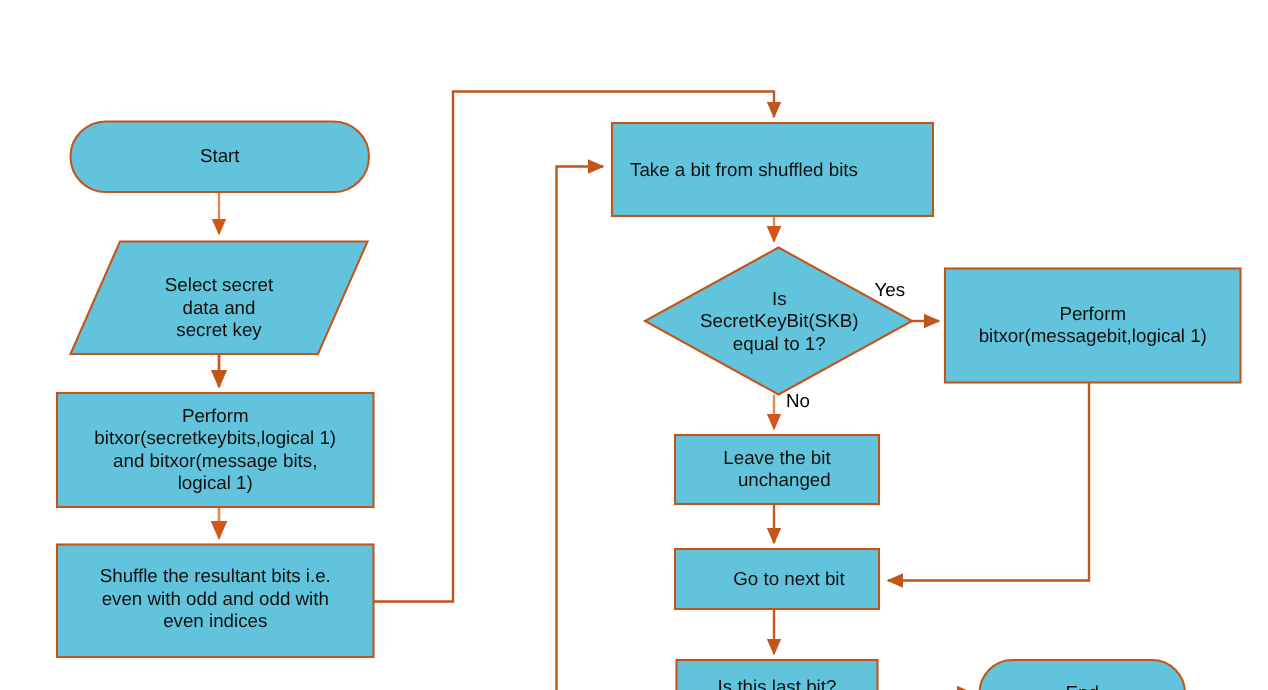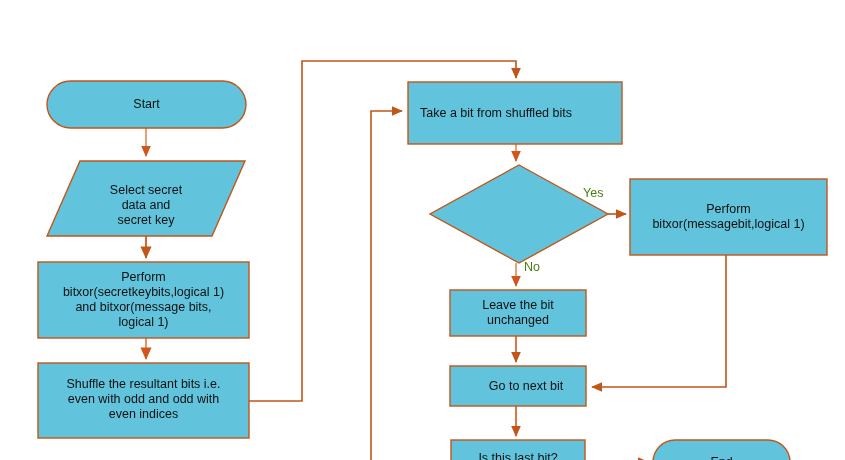--- a/index.html
+++ b/index.html
@@ -33,21 +33,21 @@
     text-align: center;
     color: #101010;
     font-size: 12.5px;
     line-height: 15px;
     font-family: "Liberation Sans", sans-serif;
     pointer-events: none;
     white-space: pre-line;
   }
   .edge-label {
     position: absolute;
-    color: #4d7c0f;
+    color: #000000;
     font-size: 12.5px;
     line-height: 14px;
     font-family: "Liberation Sans", sans-serif;
     white-space: nowrap;
   }
 </style>
 </head>
 <body>
 
 <div id="canvas">
@@ -122,25 +122,28 @@
 bitxor(secretkeybits,logical 1)
 and bitxor(message bits,
 logical 1)</div>
 
   <div class="node-label" style="left:38px; top:315px; width:211px; height:73px;">Shuffle the resultant bits i.e.
 even with odd and odd with
 even indices</div>
 
   <div class="node-label" style="left:408px; top:34px; width:176px; height:62px;text-align:right;">Take a bit from shuffled bits</div>
 
+  <div class="node-label" style="left:432px; top:120px; width:175px; height:92px;">Is
+SecretKeyBit(SKB)
+equal to 1?</div>
 
   <div class="node-label" style="left:630px; top:131px; width:197px; height:76px;">Perform
 bitxor(messagebit,logical 1)</div>
 
-  <div class="node-label" style="left:450px; top:242px; width:136px; height:46px;">Leave the bit
+  <div class="node-label" style="left:450px; top:242px; width:136px; height:46px;text-align:right;">Leave the bit
 unchanged</div>
 
   <div class="node-label" style="left:450px; top:318px; width:152px; height:40px;border-radius:20px;">Go to next bit</div>
 
   <div class="node-label" style="left:451px; top:392px; width:134px; height:36px;">Is this last bit?</div>
 
   <div class="node-label" style="left:653px; top:392px; width:137px; height:44px;">End</div>
 
   <div class="edge-label" style="left:583px; top:138px;">Yes</div>
 

